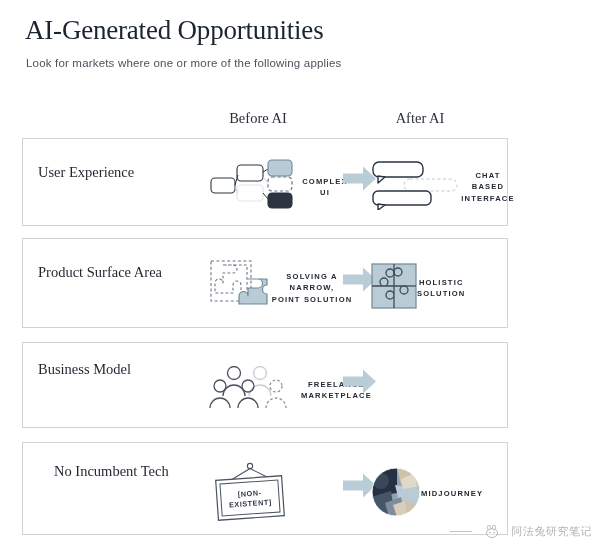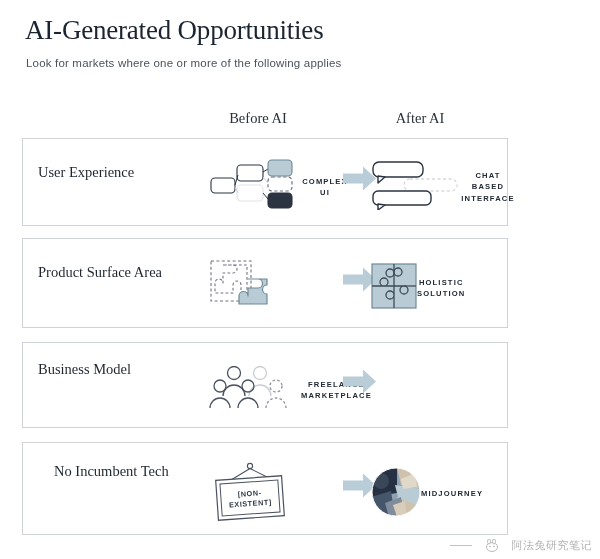--- a/index.html
+++ b/index.html
@@ -68,21 +68,21 @@
     font-size: 7.6px; font-weight: bold; color: #222a34;
     letter-spacing: 1.15px; line-height: 1.5; text-align: center;
     text-transform: uppercase;
   }
 
   
   .arrow { position: absolute; left: 320px; top: 50%; transform: translateY(-55%); }
 
   
   .watermark {
-    position: absolute; right: 8px; bottom: 6px;
+    position: absolute; right: 8px; bottom: 20px;
     display: flex; align-items: center; gap: 12px;
     opacity: .45;
   }
   .wm-line { width: 22px; height: 1px; background: #777; }
   .wm-text {
     font-size: 11px; color: #555;
     font-family: "DejaVu Sans", sans-serif;
     letter-spacing: .5px;
   }
 </style>
@@ -145,20 +145,24 @@
   <div class="row r2">
     <div class="row-label">Product Surface Area</div>
 
     <div class="cell before">
       <div class="art">
         <svg width="62" height="54" viewBox="0 0 62 54">
           <rect x="2" y="2" width="40" height="40" fill="#fff" stroke="#6d7480" stroke-width="1.1" stroke-dasharray="3 2.4"></rect>
           <path d="M14,6 h10 a4,4 0 1,1 0,8 h-10 v10 a4,4 0 1,0 -8,0 v10 h18 v-8 a4,4 0 1,1 8,0 v8 h6 v-28 z" fill="#fff" stroke="#6d7480" stroke-width="1.1" stroke-dasharray="2.8 2.2" stroke-linejoin="round"></path>
           <path d="M33,22 h10 a4.5,4.5 0 1,1 0,9 h-10 v8 a4.5,4.5 0 1,0 -9,0 v8 h28 v-10 a4.5,4.5 0 1,1 0,-9 v-6 z" transform="translate(6,-2)" fill="#b9ccd6" stroke="#6f8896" stroke-width="1.2" stroke-linejoin="round"></path>
         </svg>
+      </div>
+      <div class="caption">
+        <div>SOLVING A NARROW,</div>
+        <div>POINT SOLUTION</div>
       </div>
     </div>
 
     <div class="arrow">
       <svg width="34" height="26" viewBox="0 0 34 26">
         <path d="M0,8 L20,8 L20,1 L33,13 L20,25 L20,18 L0,18 Z" fill="#b8cdd7"></path>
       </svg>
     </div>
 
     <div class="cell after">

